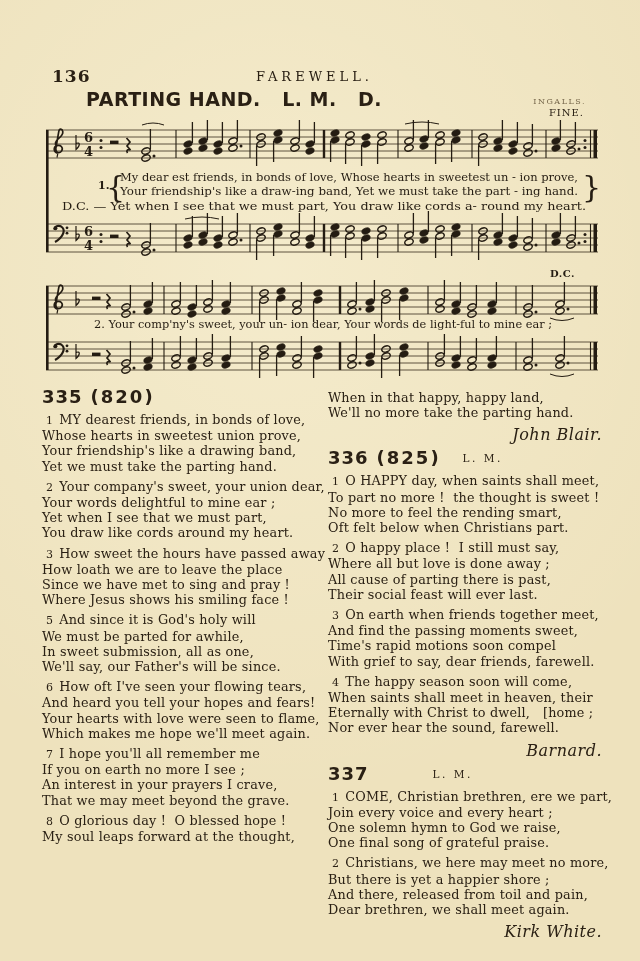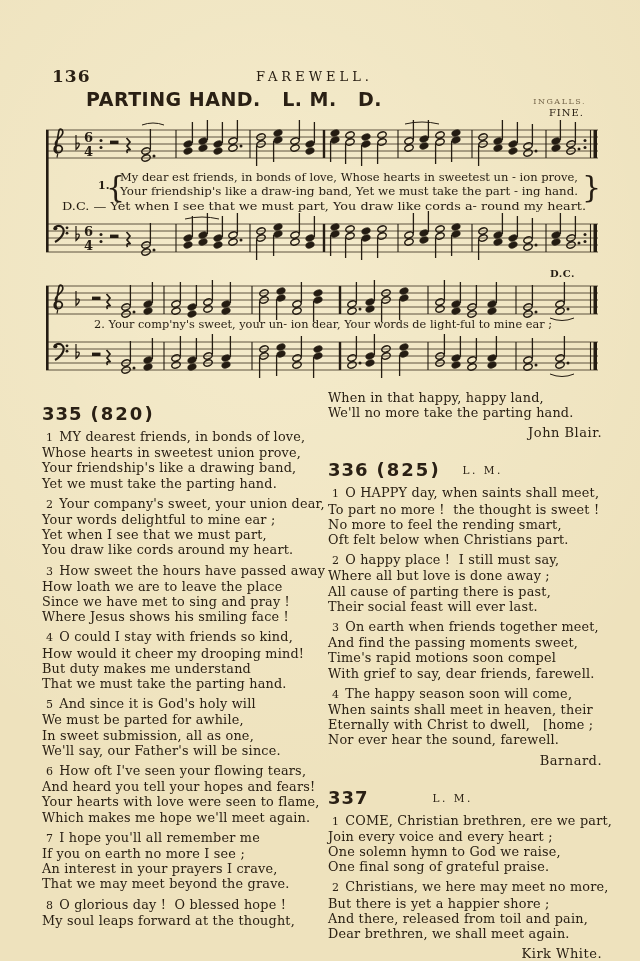--- a/index.html
+++ b/index.html
@@ -24,29 +24,29 @@
   .lyrb{font:700 11px "DejaVu Serif",serif;fill:#241c12;}
   .brace{font:30px "DejaVu Serif",serif;fill:#241c12;}
   .tsig{font:700 13px "DejaVu Serif",serif;fill:#241c12;}
   .smtxt{font:700 10px "DejaVu Serif",serif;fill:#241c12;letter-spacing:.5px;}
   .slur{fill:none;stroke:#241c12;stroke-width:1;}
   .cols{position:absolute;left:42px;top:384px;width:568px;display:flex;}
   .col-l{width:272px;}
   .vrule{width:1px;background:#55462f;align-self:stretch;margin:16px 6px 14px 3px;}
   .col-r{flex:1;padding-left:5px;}
   .hymn-head{font-family:"DejaVu Sans",sans-serif;font-weight:bold;font-size:18px;
-    letter-spacing:1px;margin:19px 0 5px;}
+    letter-spacing:1px;margin:2px 0 5px;}
   .halt{margin-left:8px;letter-spacing:2px;}
   .meter{font-family:"DejaVu Serif",serif;font-size:10.5px;font-weight:normal;
     letter-spacing:2.5px;margin-left:22px;vertical-align:2px;}
   .meter-far{margin-left:64px;}
   .stanza{margin:0 0 5px 0;}
   .stanza p{margin:0;font-size:12.8px;line-height:15.2px;white-space:pre;letter-spacing:.2px;}
   .sn{font-size:11px;padding:0 6px 0 4px;}
-  .author{text-align:right;font-size:13px;margin:0 10px 3px 0;letter-spacing:.5px;}
+  .author{text-align:right;font-size:16px;margin:0 10px 3px 0;letter-spacing:.5px;font-style:italic;}
   .cont{margin-top:6px;}
 </style>
 </head>
 <body>
 
 <div class="page">
 
   <div class="pageno">136</div>
   <div class="running">FAREWELL.</div>
   <div class="score-title">PARTING HAND.   L. M.   D.</div>
@@ -344,26 +344,20 @@
         <p>Yet when I see that we must part,</p>
         <p>You draw like cords around my heart.</p>
       </div>
       <div class="stanza">
         <p><span class="sn">3</span><span>How sweet the hours have passed away</span></p>
         <p>How loath we are to leave the place</p>
         <p>Since we have met to sing and pray !</p>
         <p>Where Jesus shows his smiling face !</p>
       </div>
       <div class="stanza">
-        <p><span class="sn">4</span><span>O could I stay with friends so kind,</span></p>
-        <p>How would it cheer my drooping mind!</p>
-        <p>But duty makes me understand</p>
-        <p>That we must take the parting hand.</p>
-      </div>
-      <div class="stanza">
         <p><span class="sn">5</span><span>And since it is God's holy will</span></p>
         <p>We must be parted for awhile,</p>
         <p>In sweet submission, all as one,</p>
         <p>We'll say, our Father's will be since.</p>
       </div>
       <div class="stanza">
         <p><span class="sn">6</span><span>How oft I've seen your flowing tears,</span></p>
         <p>And heard you tell your hopes and fears!</p>
         <p>Your hearts with love were seen to flame,</p>
         <p>Which makes me hope we'll meet again.</p>

